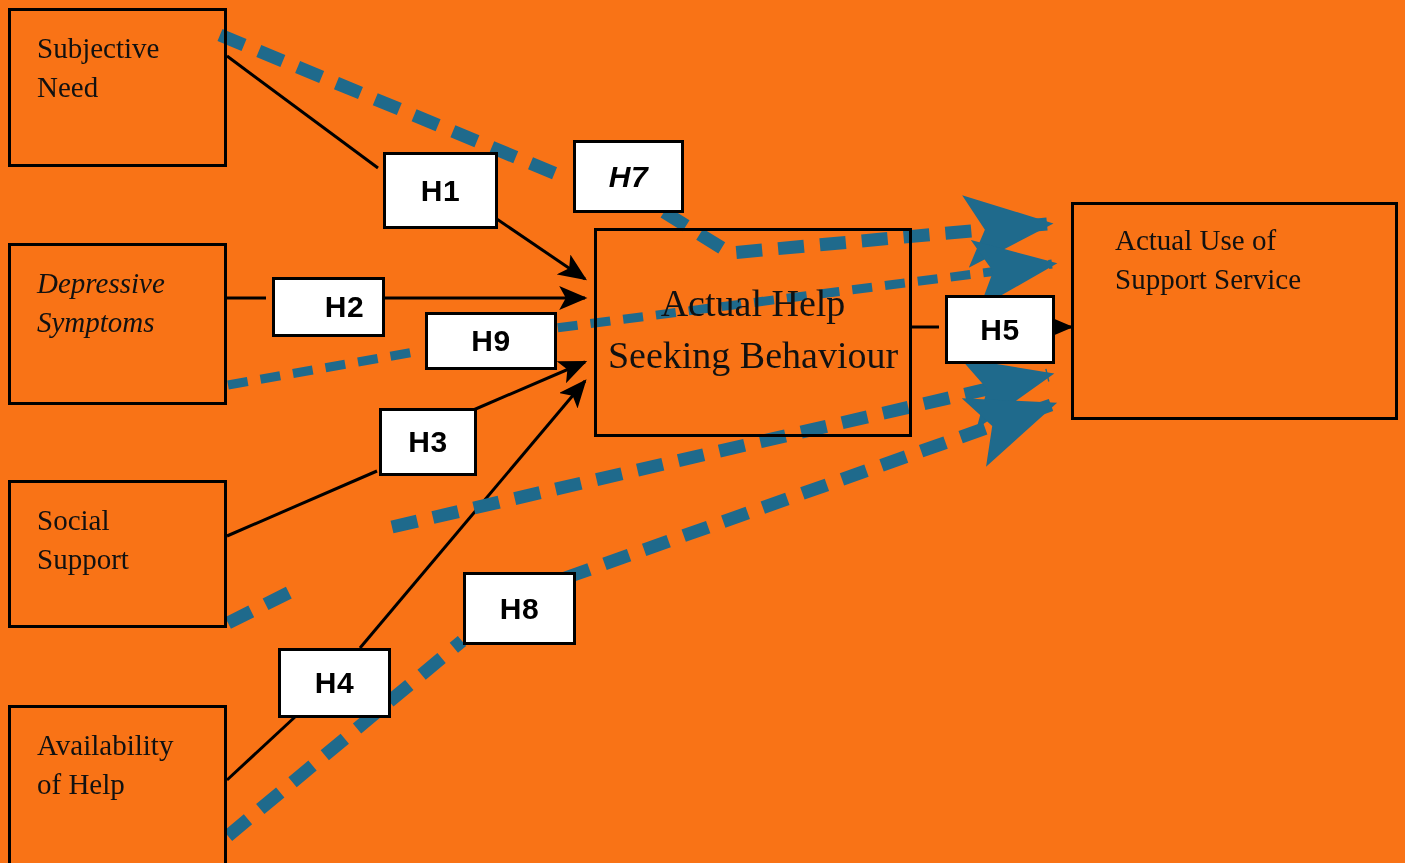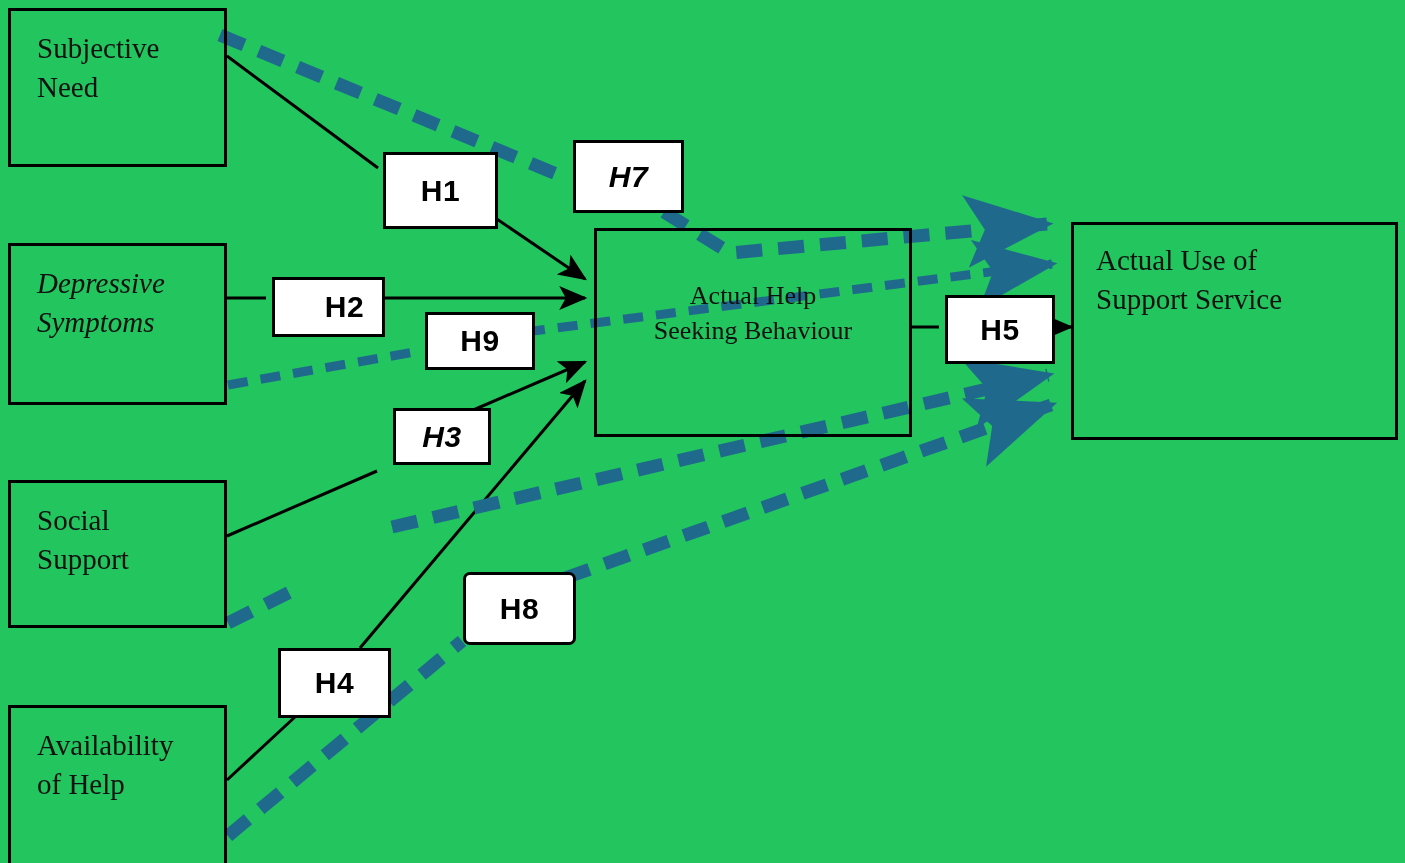--- a/index.html
+++ b/index.html
@@ -4,21 +4,21 @@
 <style>
   html, body {
     margin: 0;
     padding: 0;
     background: #ffffff;
   }
   #canvas {
     position: relative;
     width: 1405px;
     height: 863px;
-    background: #22c55e;
+    background: #f97316;
     overflow: hidden;
     font-family: "Liberation Serif", serif;
   }
   svg.layer {
     position: absolute;
     top: 0;
     left: 0;
     width: 1405px;
     height: 863px;
   }
@@ -42,21 +42,21 @@
   }
   .center-box {
     position: absolute;
     box-sizing: border-box;
     border: 3px solid #000000;
     background: transparent;
   }
   .center-label {
     position: absolute;
     font-family: "Liberation Serif", serif;
-    font-size: 26px;
+    font-size: 38px;
     line-height: 1.36;
     color: #111111;
     white-space: pre-line;
     text-align: center;
     width: 100%;
     left: 0;
   }
   .hyp-box {
     position: absolute;
     box-sizing: border-box;
@@ -157,51 +157,51 @@
 
   <div class="construct-box" style="left:8px; top:705px; width:219px; height:165px;">
     <span class="construct-label">Availability
 of Help</span>
   </div>
 
   <div class="center-box" style="left:594px; top:228px; width:318px; height:209px;"></div>
   <div class="center-label" style="top:278px; left:594px; width:318px;">Actual Help
 Seeking Behaviour</div>
 
-  <div class="construct-box" style="left:1071px; top:202px; width:327px; height:218px; padding:16px 0 0 22px;margin-top:20px;">
+  <div class="construct-box" style="left:1071px; top:202px; width:327px; height:218px; padding:16px 0 0 41px;">
     <span class="construct-label">Actual Use of
 Support Service</span>
   </div>
 
   <div class="hyp-box" style="left:375px; top:152px; width:115px; height:77px;">
     <span class="hyp-label">H1</span>
   </div>
 
   <div class="hyp-box" style="left:264px; top:277px; width:113px; height:60px;padding-left:32px;">
     <span class="hyp-label">H2</span>
   </div>
 
-  <div class="hyp-box" style="left:385px; top:408px; width:98px; height:57px;font-style:italic;">
+  <div class="hyp-box" style="left:371px; top:408px; width:98px; height:68px;">
     <span class="hyp-label">H3</span>
   </div>
 
   <div class="hyp-box" style="left:270px; top:648px; width:113px; height:70px;">
     <span class="hyp-label">H4</span>
   </div>
 
   <div class="hyp-box" style="left:937px; top:295px; width:110px; height:69px;">
     <span class="hyp-label">H5</span>
   </div>
 
 
   <div class="hyp-box" style="left:565px; top:140px; width:111px; height:73px;font-style:italic;">
     <span class="hyp-label">H7</span>
   </div>
 
-  <div class="hyp-box" style="left:455px; top:572px; width:113px; height:73px;border-radius:7px;">
+  <div class="hyp-box" style="left:455px; top:572px; width:113px; height:73px;">
     <span class="hyp-label">H8</span>
   </div>
 
-  <div class="hyp-box" style="left:417px; top:312px; width:110px; height:58px;">
+  <div class="hyp-box" style="left:417px; top:312px; width:132px; height:58px;">
     <span class="hyp-label">H9</span>
   </div>
 
 </div>
 
 </body></html>

